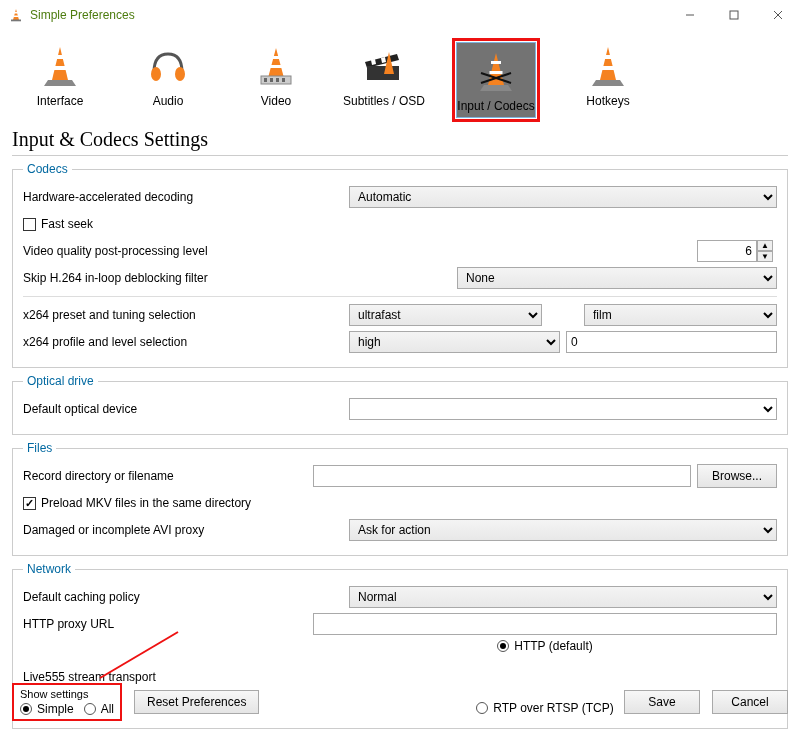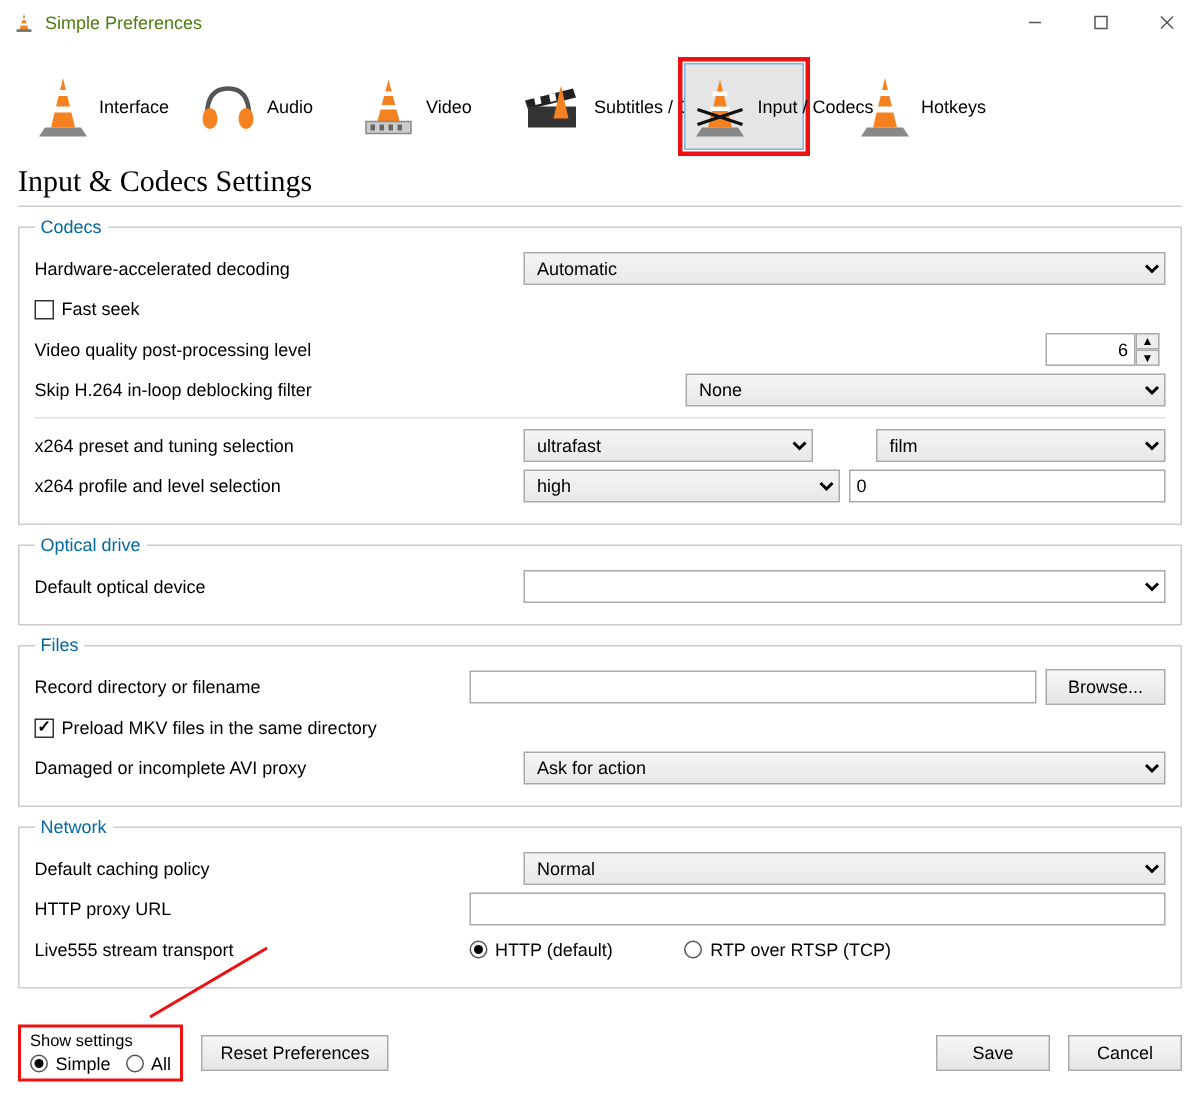--- a/index.html
+++ b/index.html
@@ -4,23 +4,23 @@
 <style>
   * { box-sizing: border-box; font-family: "Segoe UI", Tahoma, sans-serif; font-size: 12px; }
   html,body { margin:0; padding:0; }
   body { width:800px; height:729px; background:#fff; overflow:hidden; position:relative;}
   .titlebar { height:30px; display:flex; align-items:center; padding:0 0 0 8px; color:#4d7c0f;}
   .titlebar .app-icon { width:16px; height:16px; margin-right:6px;}
   .titlebar .title { flex:1; }
   .winbtns { display:flex; }
   .winbtn { width:44px; height:30px; display:flex; align-items:center; justify-content:center; color:#555;}
   .tabstrip { display:flex; padding:8px 20px 0 20px; gap:28px;}
-  .tab { width:80px; display:flex; flex-direction:row; align-items:center; gap:4px; padding:4px 2px;}
+  .tab { width:80px; display:flex; flex-direction:column; align-items:center; gap:4px; padding:4px 2px;}
   .tab .icon-slot { width:48px; height:48px; display:flex; align-items:center; justify-content:center;}
-  .tab.selected { background:#e5e5e5; border:1px solid #7eb4e0;}
+  .tab.selected { background:#737373; border:1px solid #7eb4e0;}
   .tab .lbl { font-size:12px; text-align:center; white-space:nowrap;}
   .highlight-red { border:3px solid #e11; }
   h1.page { font-family: Georgia, 'Times New Roman', serif; font-size:20px; font-weight:normal; margin:6px 12px 4px 12px; color:#000;}
   .hr { height:1px; background:#ccc; margin:0 12px 6px 12px;}
   fieldset { border:1px solid #ccc; margin:6px 12px; padding:6px 10px 10px 10px;}
   legend { padding:0 4px; color:#0369a1;}
   .row { display:flex; align-items:center; min-height:24px; margin:3px 0;}
   .lblcol { width:290px; color:#000;}
   .ctrlcol { flex:1; display:flex; gap:6px; align-items:center;}
   select.combo { height:22px; border:1px solid #a9a9a9; background:linear-gradient(#f4f4f4,#e8e8e8); padding:0 4px; width:100%;margin-left:36px;}
@@ -250,21 +250,21 @@
       </div>
   </div>
   <div class="row">
     <div class="lblcol">HTTP proxy URL</div>
     <div class="ctrlcol">
         <input class="text" value="" style="">
       </div>
   </div>
   <div class="row">
     <div class="lblcol">Live555 stream transport</div>
-    <div class="ctrlcol" style="gap:48px;">
+    <div class="ctrlcol" style="gap:48px;flex-direction:column;">
       <div class="radio">
         <span class="dot on"></span>
         <span>HTTP (default)</span>
       </div>
       <div class="radio">
         <span class="dot"></span>
         <span>RTP over RTSP (TCP)</span>
       </div>
     </div>
   </div>

